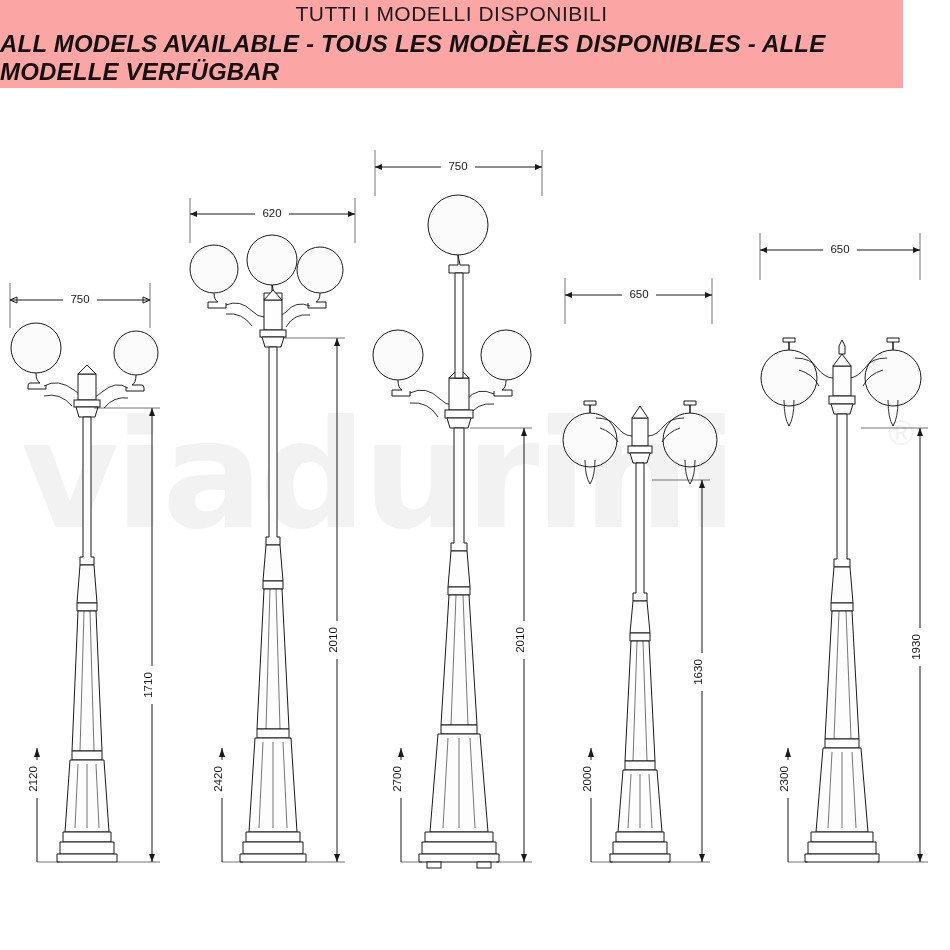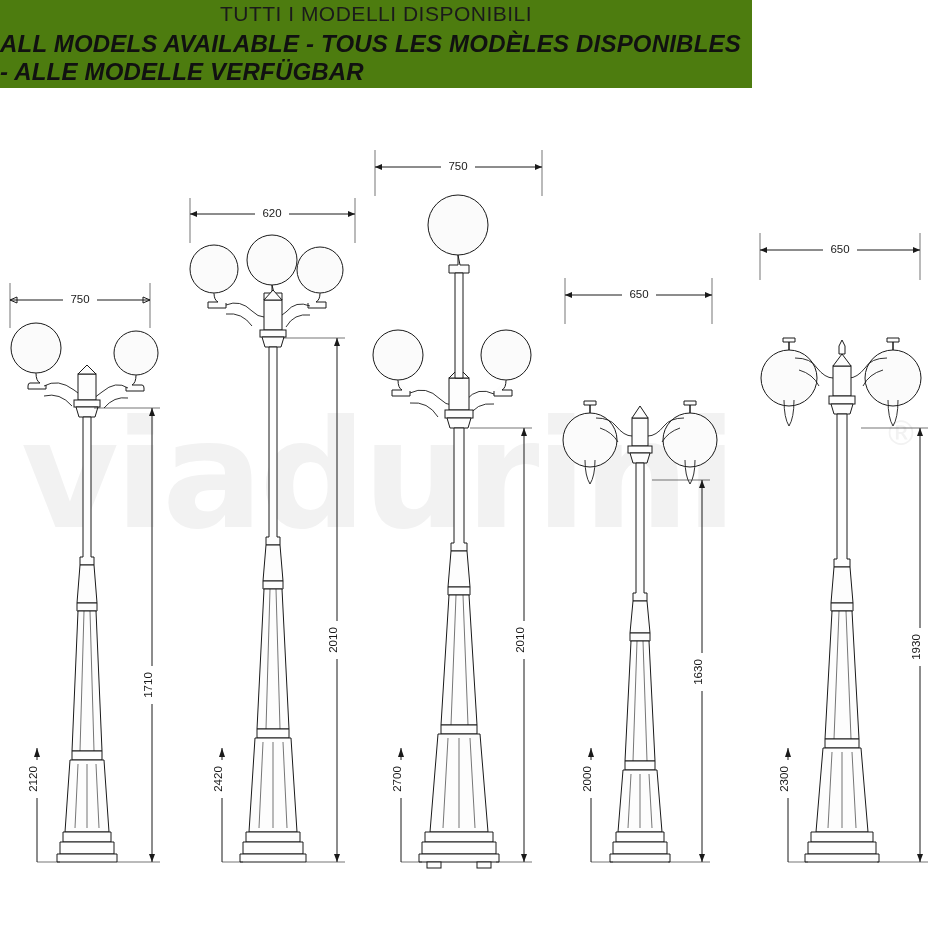--- a/index.html
+++ b/index.html
@@ -4,22 +4,22 @@
 <style>
   html,body{margin:0;padding:0;}
   body{
     width:950px;height:950px;
     background:#ffffff;
     font-family:"Liberation Sans", sans-serif;
     overflow:hidden;
     position:relative;
   }
   #banner{
-    position:absolute;left:0;top:0;width:752px;height:88px;
-    background:#4d7c0f;
+    position:absolute;left:0;top:0;width:903px;height:88px;
+    background:#fca5a5;
     display:flex;flex-direction:column;align-items:center;justify-content:center;
   }
   #banner .line1{
     font-size:21px;letter-spacing:.5px;color:#1b1b1b;font-weight:400;
   }
   #banner .line2{
     font-size:24px;color:#111;font-weight:bold;font-style:italic;margin-top:4px;
     letter-spacing:.2px;
   }
   #stage{

